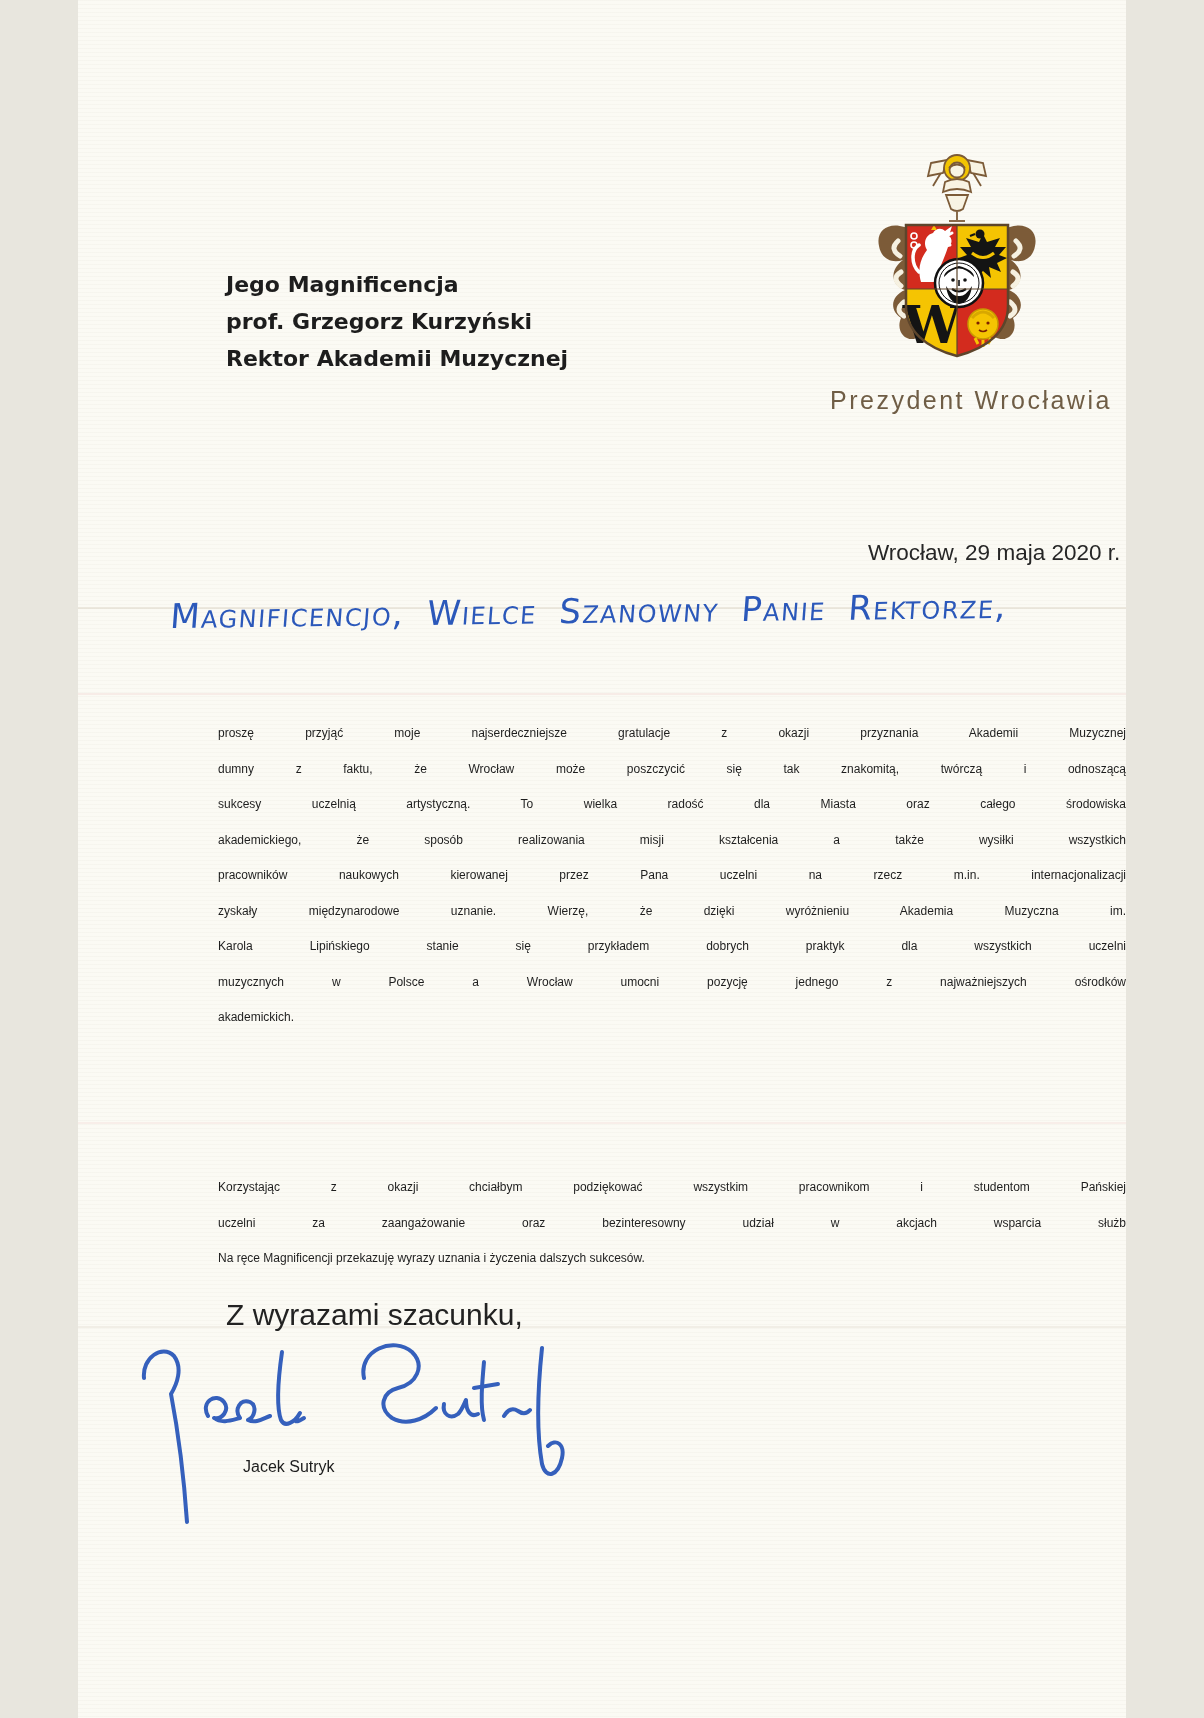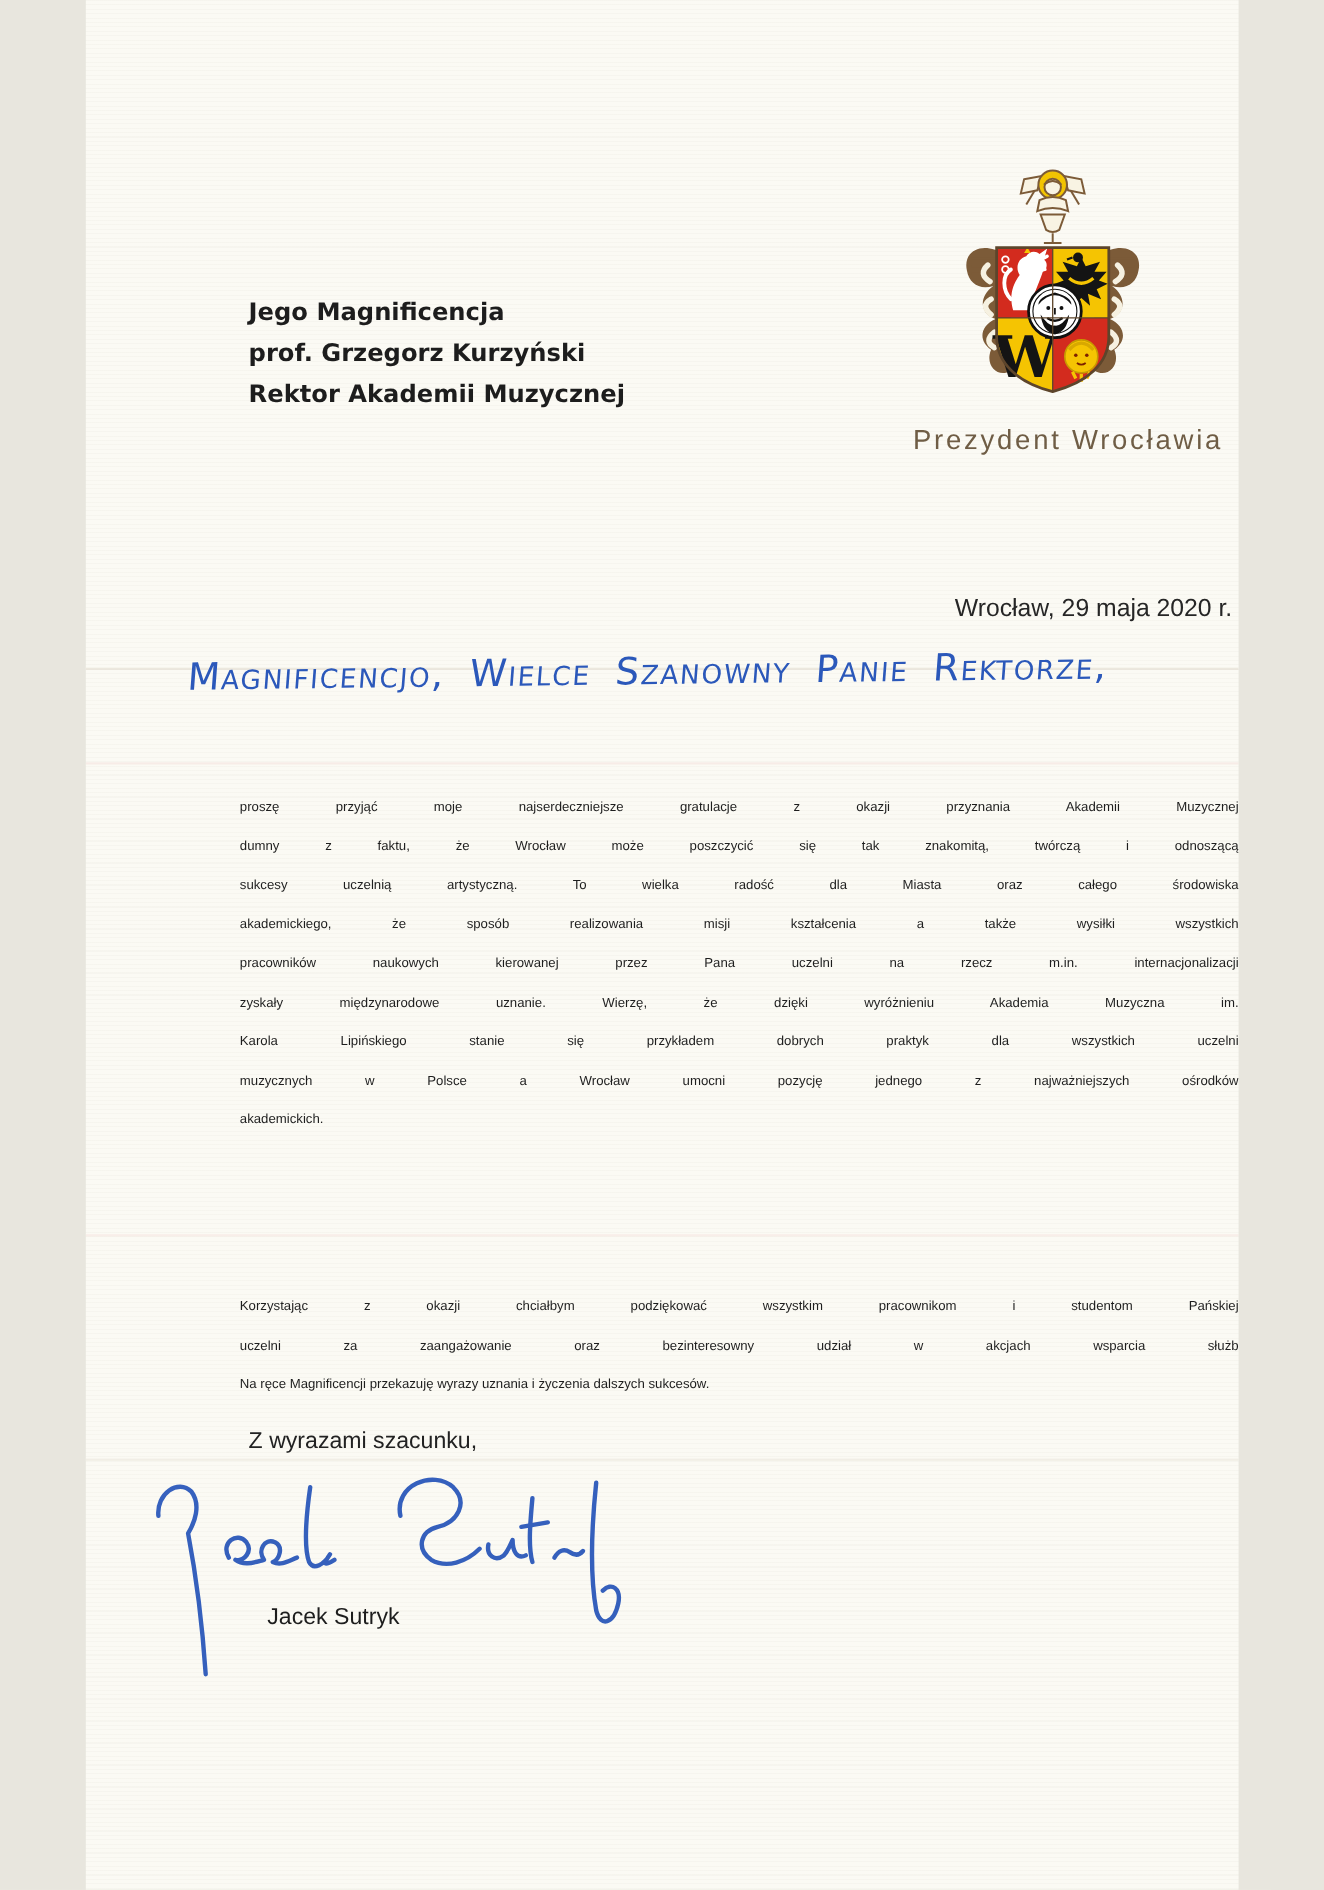--- a/index.html
+++ b/index.html
@@ -57,23 +57,23 @@
   .body-block{position:absolute;left:140px;width:908px;font-size:12px;color:#1e1e1e;}
   .body-block .jline{
     line-height:35.5px;height:35.5px;
     text-align:justify;text-align-last:justify;
     overflow:visible;white-space:normal;
   }
   .body-block .jline.last{text-align-last:left;}
   .p1{top:716px;}
   .p2{top:1126px;margin-top:44px;}
 
-  .valediction{position:absolute;left:148px;top:1298px;font-size:21px;color:#222;}
+  .valediction{position:absolute;left:148px;top:1298px;font-size:30px;color:#222;}
   .signature{position:absolute;left:52px;top:1326px;width:470px;height:205px;}
-  .typed-name{position:absolute;left:165px;top:1458px;font-size:21px;color:#1d1d1d;}
+  .typed-name{position:absolute;left:165px;top:1458px;font-size:16px;color:#1d1d1d;}
 </style>
 </head>
 <body>
 
 <div class="page">
 
   <div class="crease c1"></div>
   <div class="crease c2"></div>
   <div class="crease c3"></div>
   <div class="crease c4"></div>

